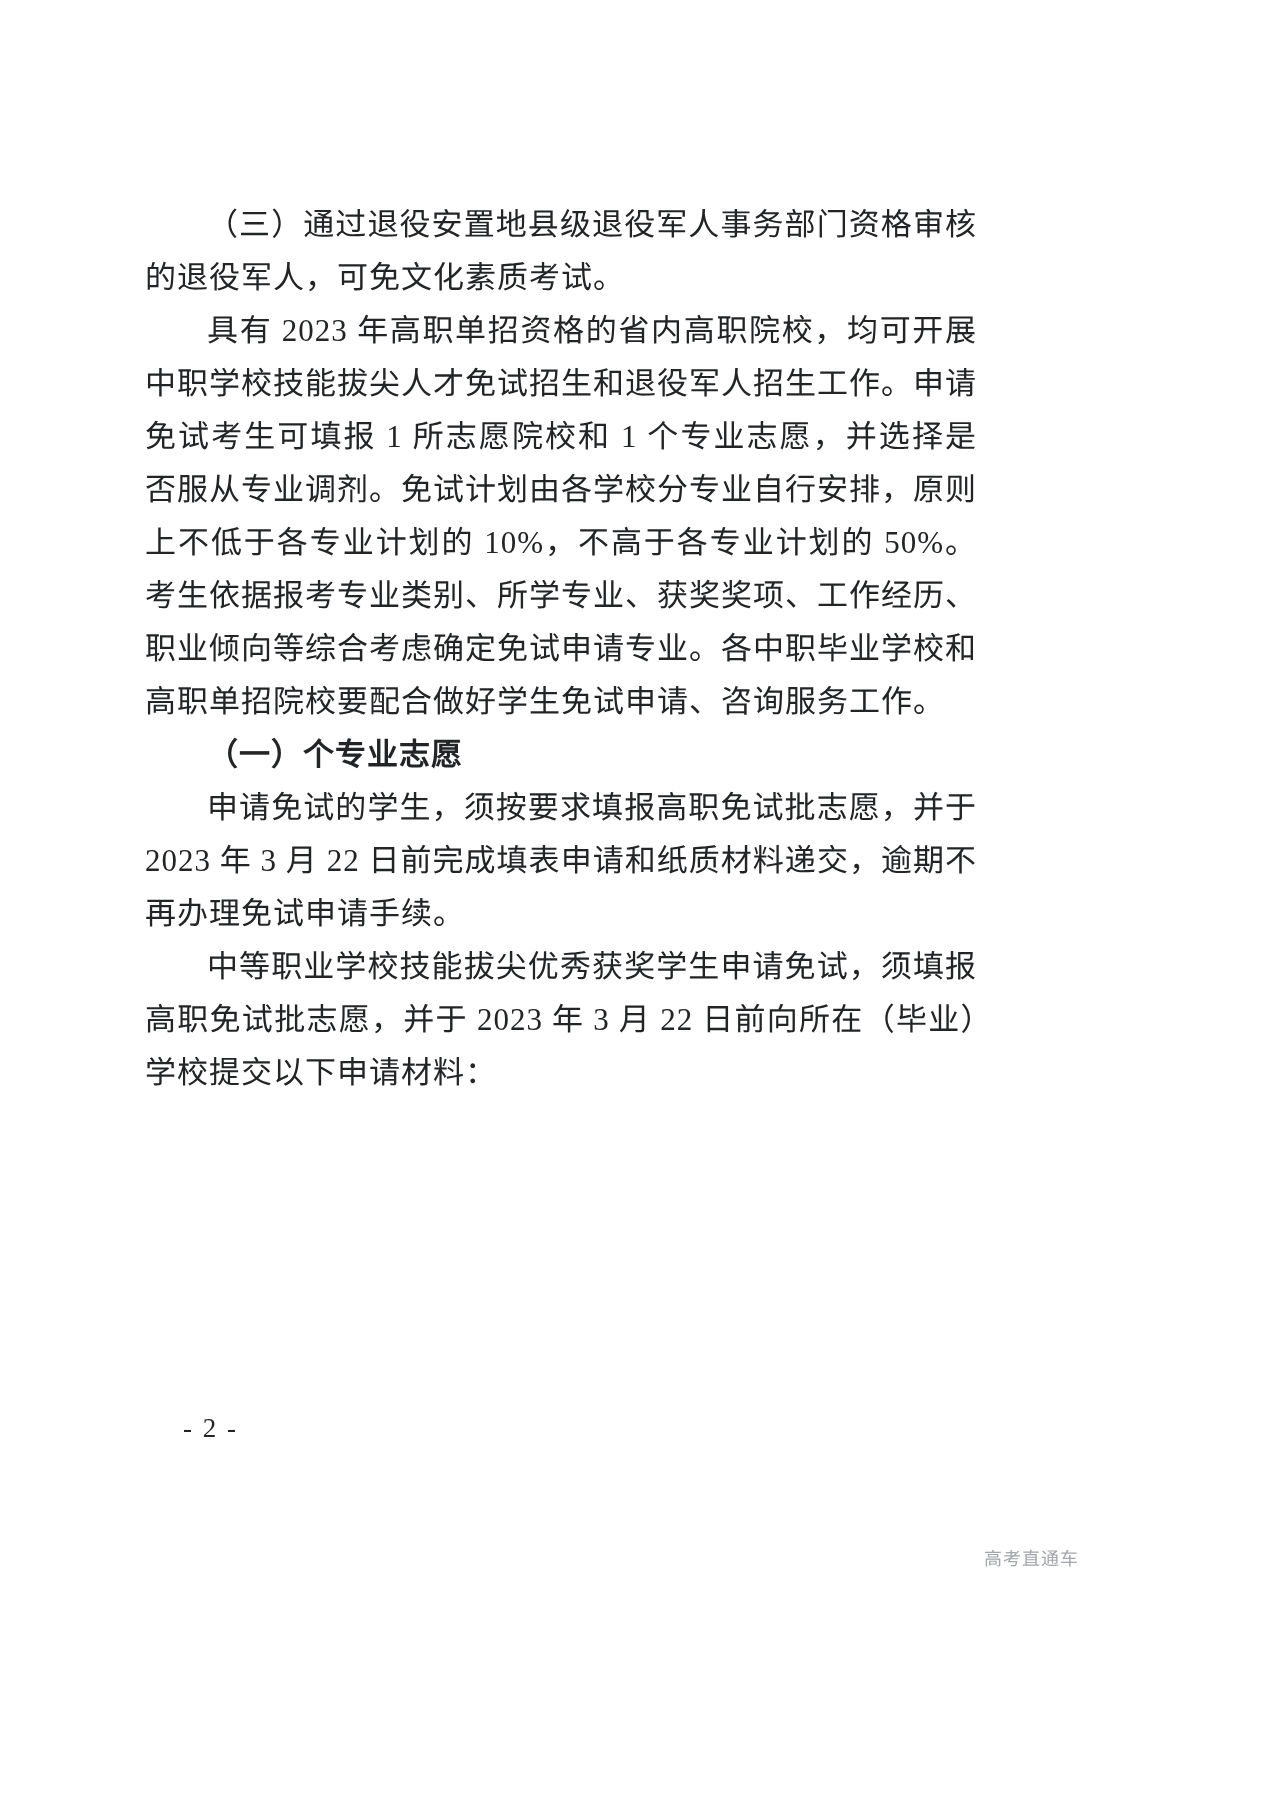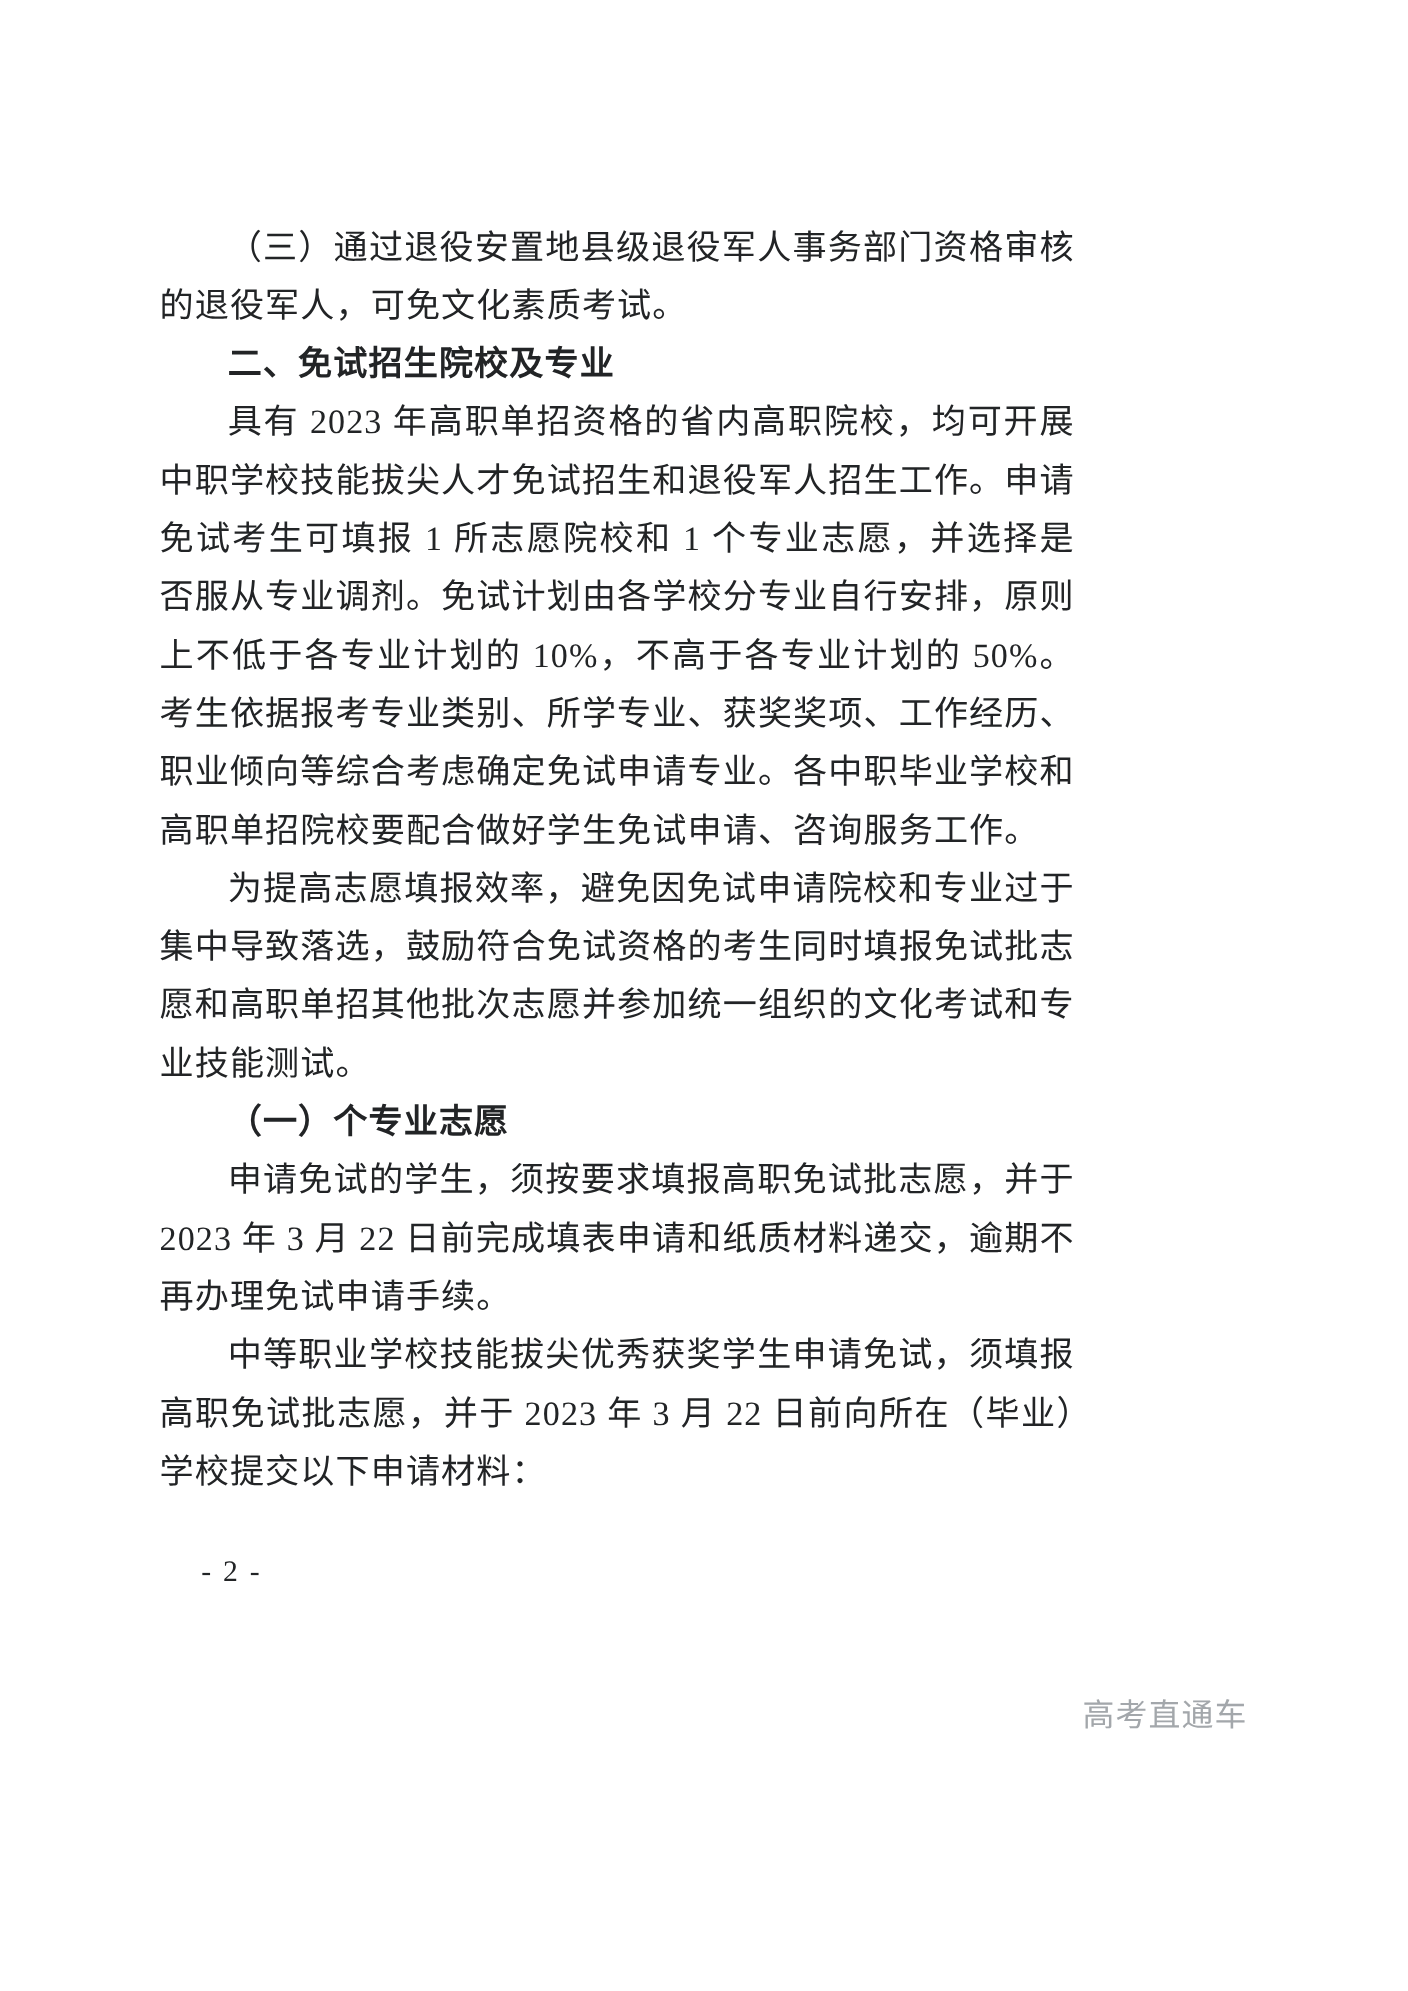--- a/index.html
+++ b/index.html
@@ -56,40 +56,38 @@
     font-size: 27px;
     line-height: 40px;
     font-family: "Liberation Serif", "DejaVu Serif", serif;
     color: #222426;
     letter-spacing: 2px;
   }
   .watermark {
     position: absolute;
     left: 984px;
     top: 1542px;
-    font-size: 29px;
+    font-size: 18px;
     line-height: 36px;
-    font-family: Liberation Serif, serif;
+    font-family: Liberation Mono, monospace;
     color: #a3a7ab;
     letter-spacing: 1px;
   }
 </style>
 </head>
 <body>
 
 <div class="page">
 
   <div class="content">
     <p class="block body">（三）通过退役安置地县级退役军人事务部门资格审核的退役军人，可免文化素质考试。</p>
 
-    <p class="block heading-sans">二、免试招生院校及专业</p>
 
     <p class="block body">具有 2023 年高职单招资格的省内高职院校，均可开展中职学校技能拔尖人才免试招生和退役军人招生工作。申请免试考生可填报 1 所志愿院校和 1 个专业志愿，并选择是否服从专业调剂。免试计划由各学校分专业自行安排，原则上不低于各专业计划的 10%，不高于各专业计划的 50%。考生依据报考专业类别、所学专业、获奖奖项、工作经历、职业倾向等综合考虑确定免试申请专业。各中职毕业学校和高职单招院校要配合做好学生免试申请、咨询服务工作。</p>
 
-    <p class="block body">为提高志愿填报效率，避免因免试申请院校和专业过于集中导致落选，鼓励符合免试资格的考生同时填报免试批志愿和高职单招其他批次志愿并参加统一组织的文化考试和专业技能测试。</p>
 
 
     <p class="block heading-kai">（一）个专业志愿</p>
 
     <p class="block body">申请免试的学生，须按要求填报高职免试批志愿，并于 2023 年 3 月 22 日前完成填表申请和纸质材料递交，逾期不再办理免试申请手续。</p>
 
 
     <p class="block body">中等职业学校技能拔尖优秀获奖学生申请免试，须填报高职免试批志愿，并于 2023 年 3 月 22 日前向所在（毕业）学校提交以下申请材料：</p>
   </div>
 

